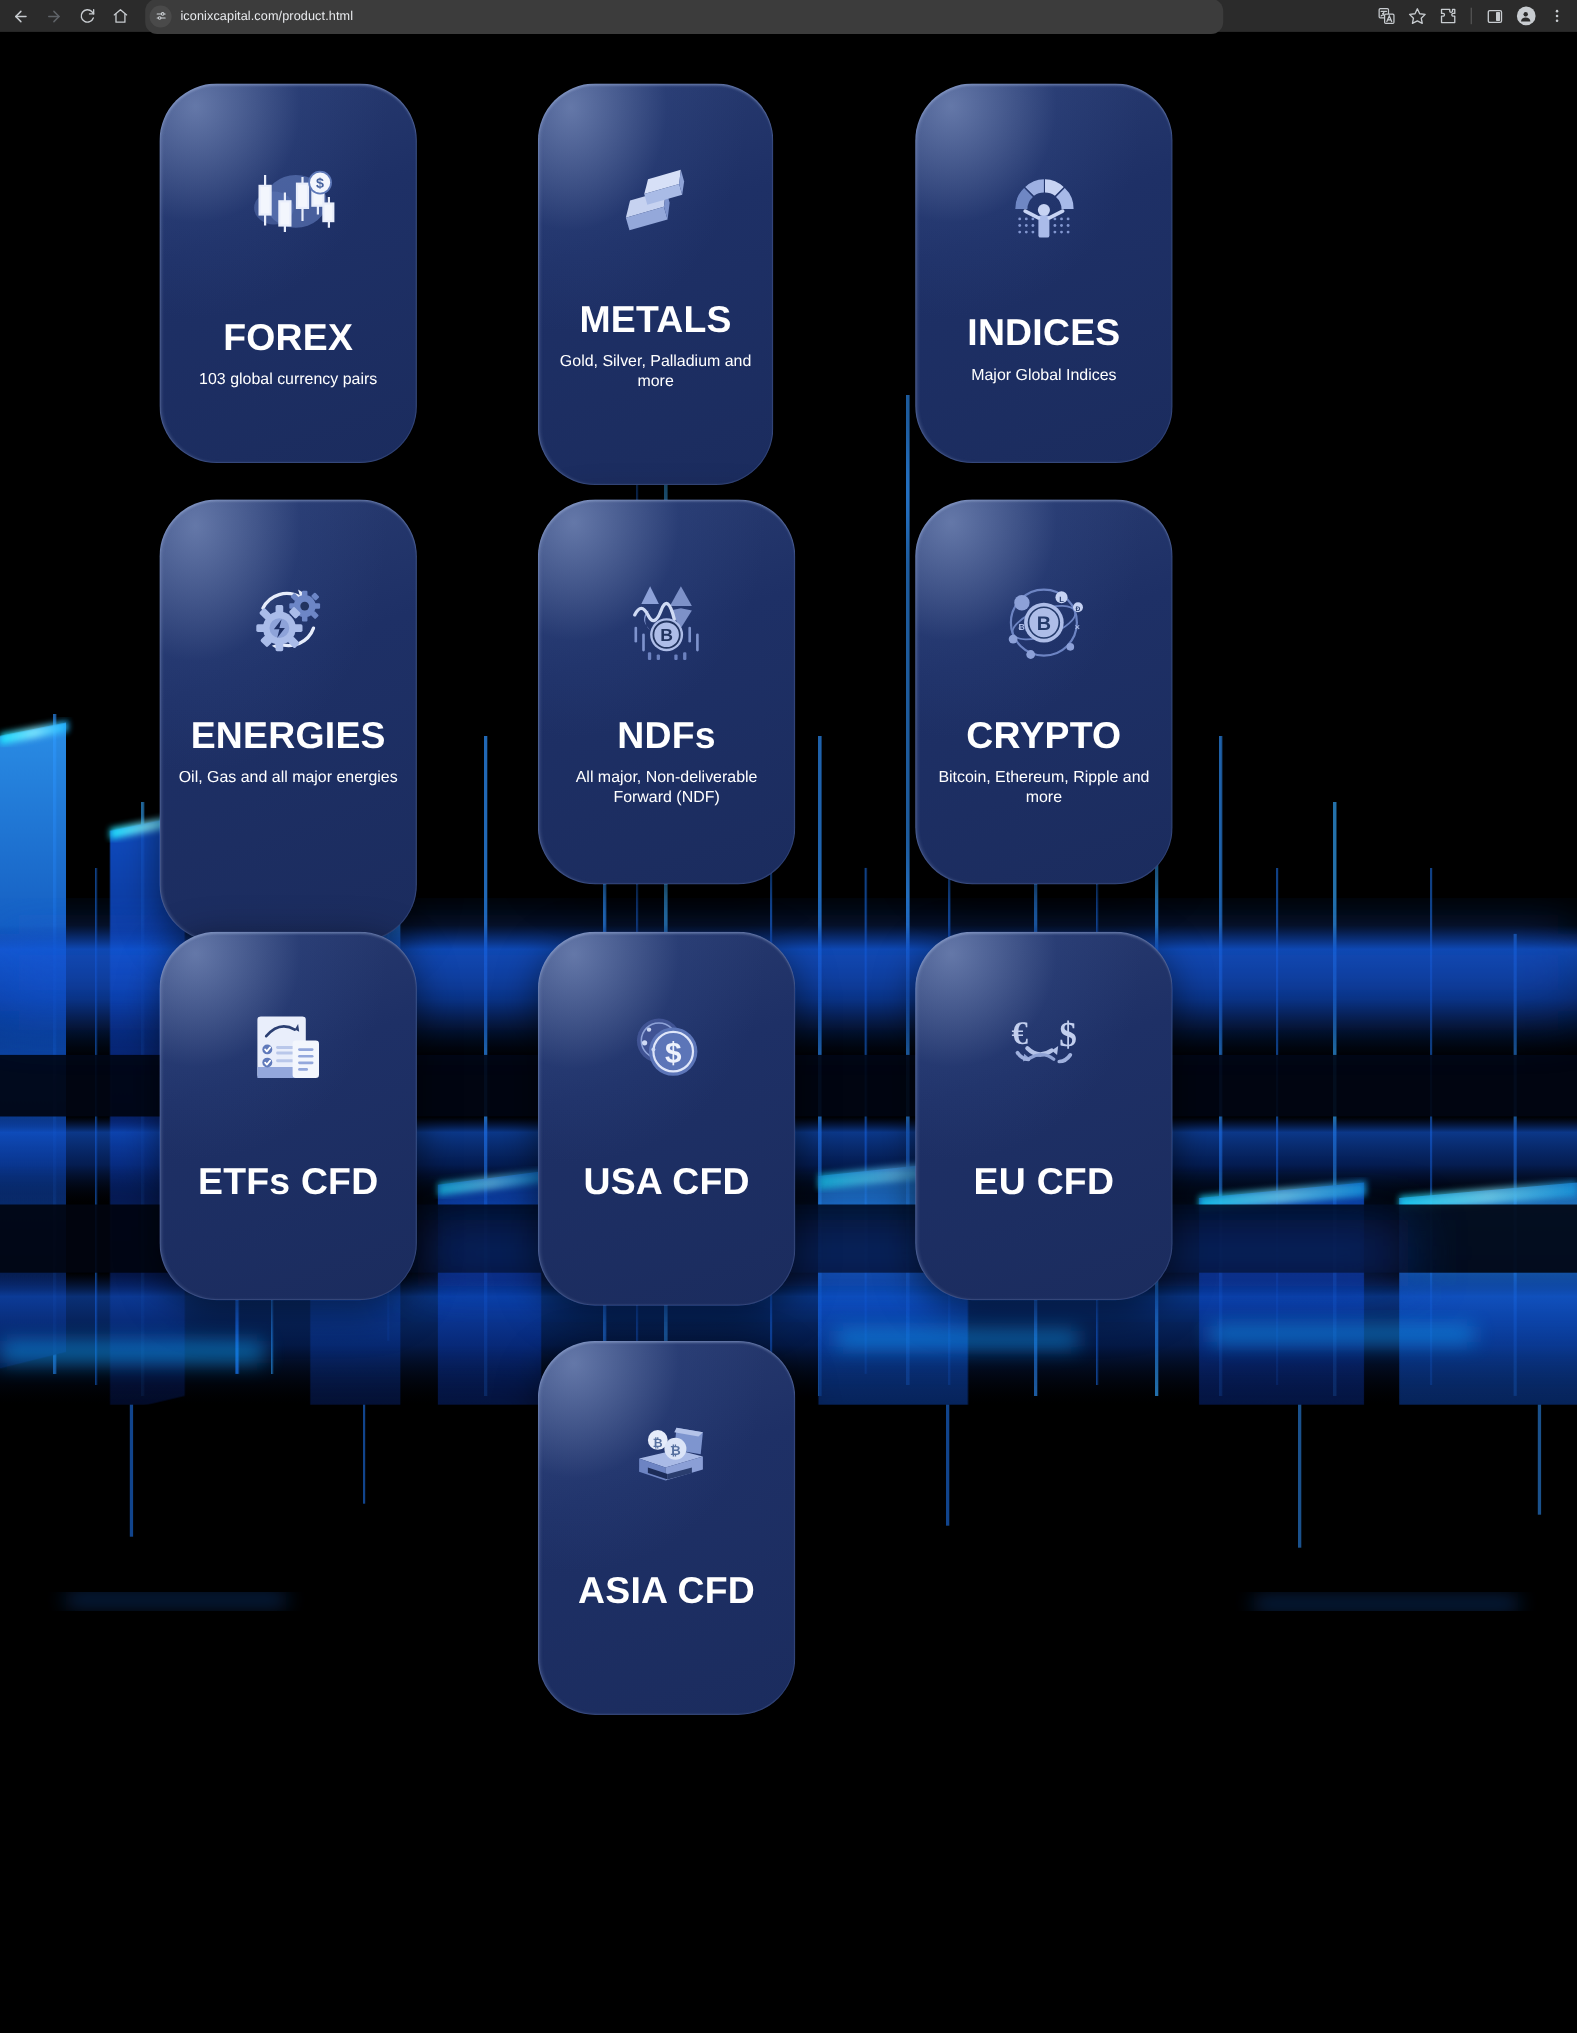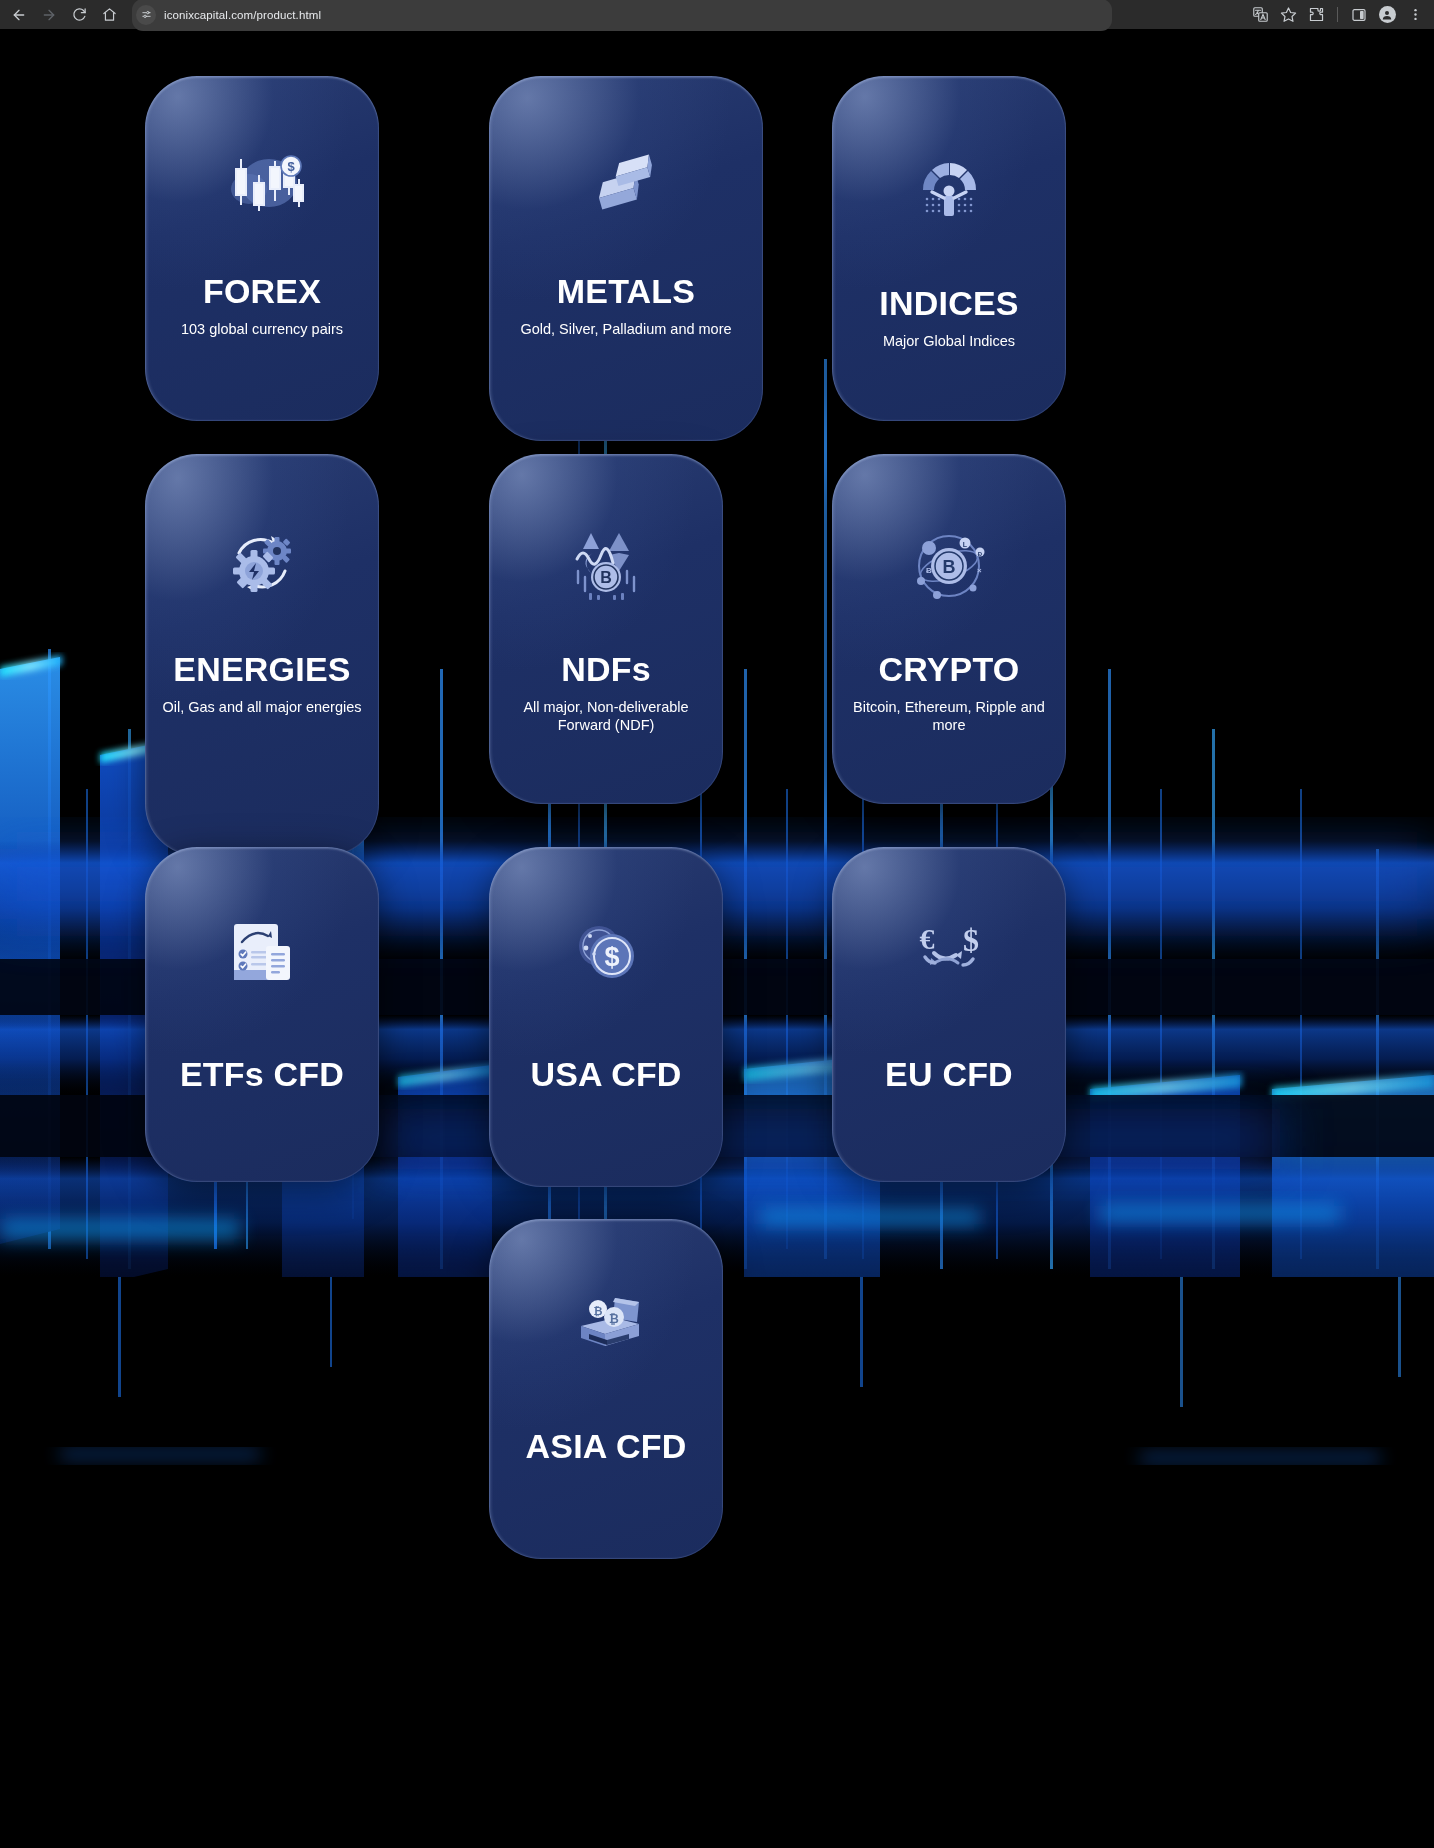--- a/index.html
+++ b/index.html
@@ -125,35 +125,35 @@
     font-size: 14.5px;
     line-height: 1.25;
     text-align: center;
     margin-top: 10px;
     max-width: 86%;
     font-weight: 400;
   }
 
   
   #card-forex    { left: 145px;  top: 47px;   width: 234px; height: 345px; padding-top: 68px; }
-  #card-metals   { left: 489px;  top: 47px;   width: 274px; height: 365px; padding-top: 68px; }
+  #card-metals   { left: 489px;  top: 47px;   width: 214px; height: 365px; padding-top: 68px; }
   #card-indices  { left: 832px;  top: 47px;   width: 234px; height: 345px; padding-top: 68px; }
 
   #card-energies { left: 145px;  top: 425px;  width: 234px; height: 402px; padding-top: 68px; }
   #card-ndfs     { left: 489px;  top: 425px;  width: 234px; height: 350px; padding-top: 68px; }
   #card-crypto   { left: 832px;  top: 425px;  width: 234px; height: 350px; padding-top: 68px; }
 
   #card-etfs     { left: 145px;  top: 818px;  width: 234px; height: 335px; padding-top: 62px; }
   #card-usacfd   { left: 489px;  top: 818px;  width: 234px; height: 340px; padding-top: 62px; }
   #card-eucfd    { left: 832px;  top: 818px;  width: 234px; height: 335px; padding-top: 62px; }
 
   #card-asiacfd  { left: 489px;  top: 1190px; width: 234px; height: 340px; padding-top: 62px; }
 
   
-  #card-forex    .title { margin-top: 44px; }
+  #card-forex    .title { margin-top: 60px; }
   #card-metals   .title { margin-top: 44px; }
   #card-indices  .title { margin-top: 56px; }
   #card-energies .title { margin-top: 44px; }
   #card-ndfs     .title { margin-top: 44px; }
   #card-crypto   .title { margin-top: 44px; }
   #card-etfs     .title { margin-top: 62px; }
   #card-usacfd   .title { margin-top: 62px; }
   #card-eucfd    .title { margin-top: 62px; text-align: right; }
   #card-asiacfd  .title { margin-top: 62px; }
 </style>

